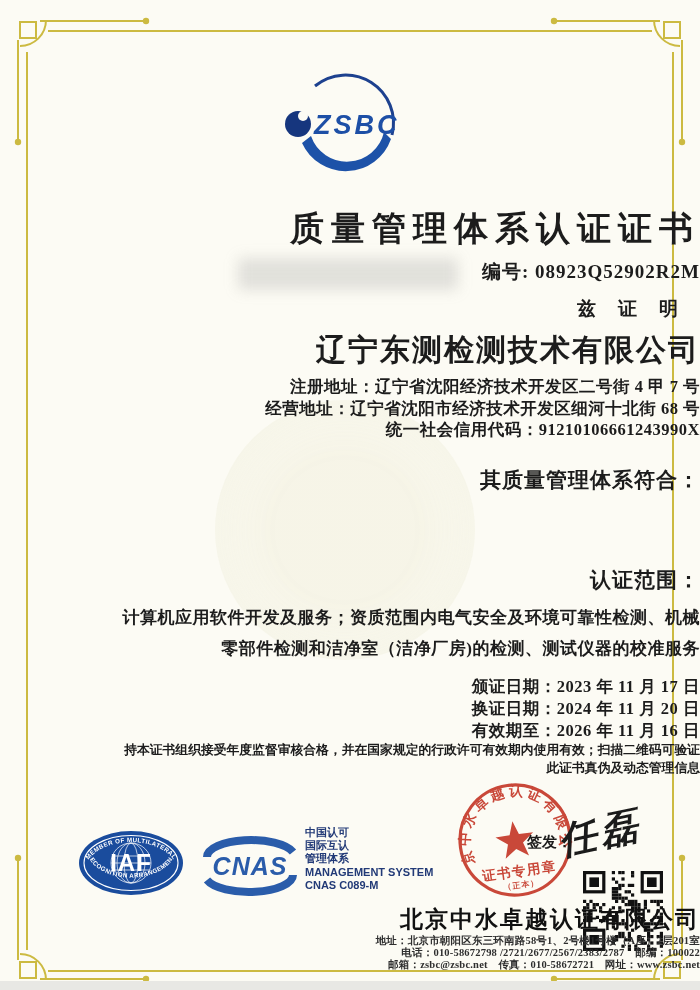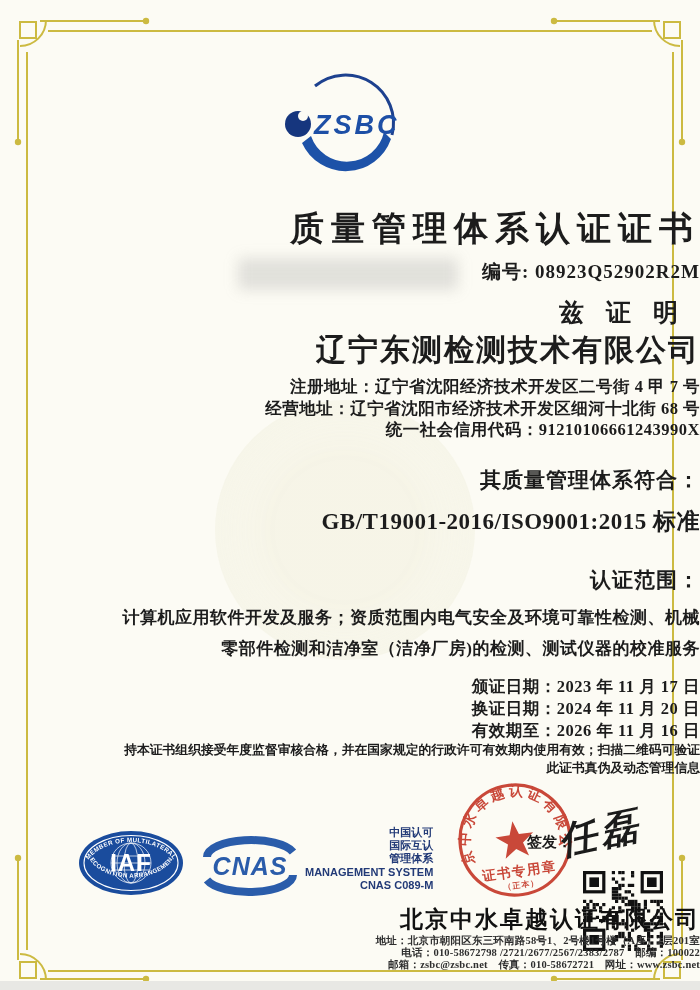--- a/index.html
+++ b/index.html
@@ -19,29 +19,29 @@
   .border-svg .frame{stroke:var(--gold);stroke-width:2;fill:none;}
   .border-svg .dot{fill:var(--gold);stroke:none;}
   .watermark{position:absolute;left:215px;top:400px;width:260px;height:260px;border-radius:50%;
     background:radial-gradient(circle, rgba(205,198,140,.12) 40%, rgba(205,198,140,0) 70%);
     box-shadow:inset 0 0 60px rgba(190,185,120,.15);}
   .scan-shadow{position:absolute;left:238px;top:258px;width:220px;height:32px;
     background:rgba(130,130,130,.22);filter:blur(7px);border-radius:4px;}
   .title{top:206px;font-family:"Liberation Sans","DejaVu Sans",sans-serif;
     font-size:34px;font-weight:bold;letter-spacing:7px;}
   .cert-no{top:259px;font-size:19px;font-weight:bold;letter-spacing:1px;}
-  .attest{top:296px;font-size:25px;font-weight:bold;letter-spacing:22px;text-indent:22px;padding-left:40px;}
+  .attest{top:296px;font-size:19px;font-weight:bold;letter-spacing:22px;text-indent:22px;padding-left:40px;}
   .company{top:330px;font-size:30px;font-weight:bold;letter-spacing:2px;}
   .info{font-size:16.5px;font-weight:bold;letter-spacing:.5px;}
   .heading{font-size:21px;font-weight:bold;letter-spacing:1px;}
   .standard{top:506px;font-size:23px;font-weight:bold;letter-spacing:.5px;}
   .scope-line{font-size:17px;font-weight:bold;letter-spacing:.5px;}
   .date-line{font-size:16.5px;font-weight:bold;letter-spacing:.5px;}
   .note-line{font-size:12.8px;font-weight:bold;}
-  .cnas-block{position:absolute;left:305px;top:826px;text-align:right;color:var(--navy_text);
+  .cnas-block{position:absolute;left:305px;top:826px;text-align:left;color:var(--navy_text);
     font-family:"Liberation Sans","DejaVu Sans",sans-serif;font-size:11px;font-weight:bold;line-height:13.2px;}
   .sig-label{position:absolute;left:527px;top:833px;font-size:15px;font-weight:bold;}
   .sig-name{position:absolute;left:558px;top:808px;font-size:38px;font-weight:bold;font-style:italic;
     transform:rotate(-12deg);color:#1b1b1b;letter-spacing:4px;}
   .issuer{top:904px;font-family:"Liberation Sans","DejaVu Sans",sans-serif;
     font-size:23px;font-weight:bold;letter-spacing:2px;color:#111;}
   .footer-line{font-size:10.5px;font-weight:bold;color:#2e2e2e;letter-spacing:.2px;}
   .zsbc-text{font-family:"Liberation Sans","DejaVu Sans",sans-serif;
     font-style:italic;font-weight:900;font-size:27px;fill:var(--brand_blue);letter-spacing:3px;}
   .iaf-small{fill:#fff;font-family:"Liberation Sans","DejaVu Sans",sans-serif;
@@ -93,21 +93,20 @@
   <div class="cline title">质量管理体系认证证书</div>
   <div class="cline cert-no">编号: 08923Q52902R2M</div>
   <div class="cline attest">兹证明</div>
   <div class="cline company">辽宁东测检测技术有限公司</div>
 
   <div class="cline info" style="top:376px;">注册地址：辽宁省沈阳经济技术开发区二号街 4 甲 7 号</div>
   <div class="cline info" style="top:398px;">经营地址：辽宁省沈阳市经济技术开发区细河十北街 68 号</div>
   <div class="cline info" style="top:419px;">统一社会信用代码：91210106661243990X</div>
 
   <div class="cline heading" style="top:466px;">其质量管理体系符合：</div>
-  <div class="cline standard">GB/T19001-2016/ISO9001:2015 标准</div>
   <div class="cline heading" style="top:566px;">认证范围：</div>
 
   <div class="cline scope-line" style="top:637px;">零部件检测和洁净室（洁净厂房)的检测、测试仪器的校准服务</div>
   <div class="cline scope-line" style="top:606px;">计算机应用软件开发及服务；资质范围内电气安全及环境可靠性检测、机械</div>
 
   <div class="cline date-line" style="top:676px;">颁证日期：2023 年 11 月 17 日</div>
   <div class="cline date-line" style="top:698px;">换证日期：2024 年 11 月 20 日</div>
   <div class="cline date-line" style="top:720px;">有效期至：2026 年 11 月 16 日</div>
 
   <div class="cline note-line" style="top:742px;">持本证书组织接受年度监督审核合格，并在国家规定的行政许可有效期内使用有效；扫描二维码可验证</div>

